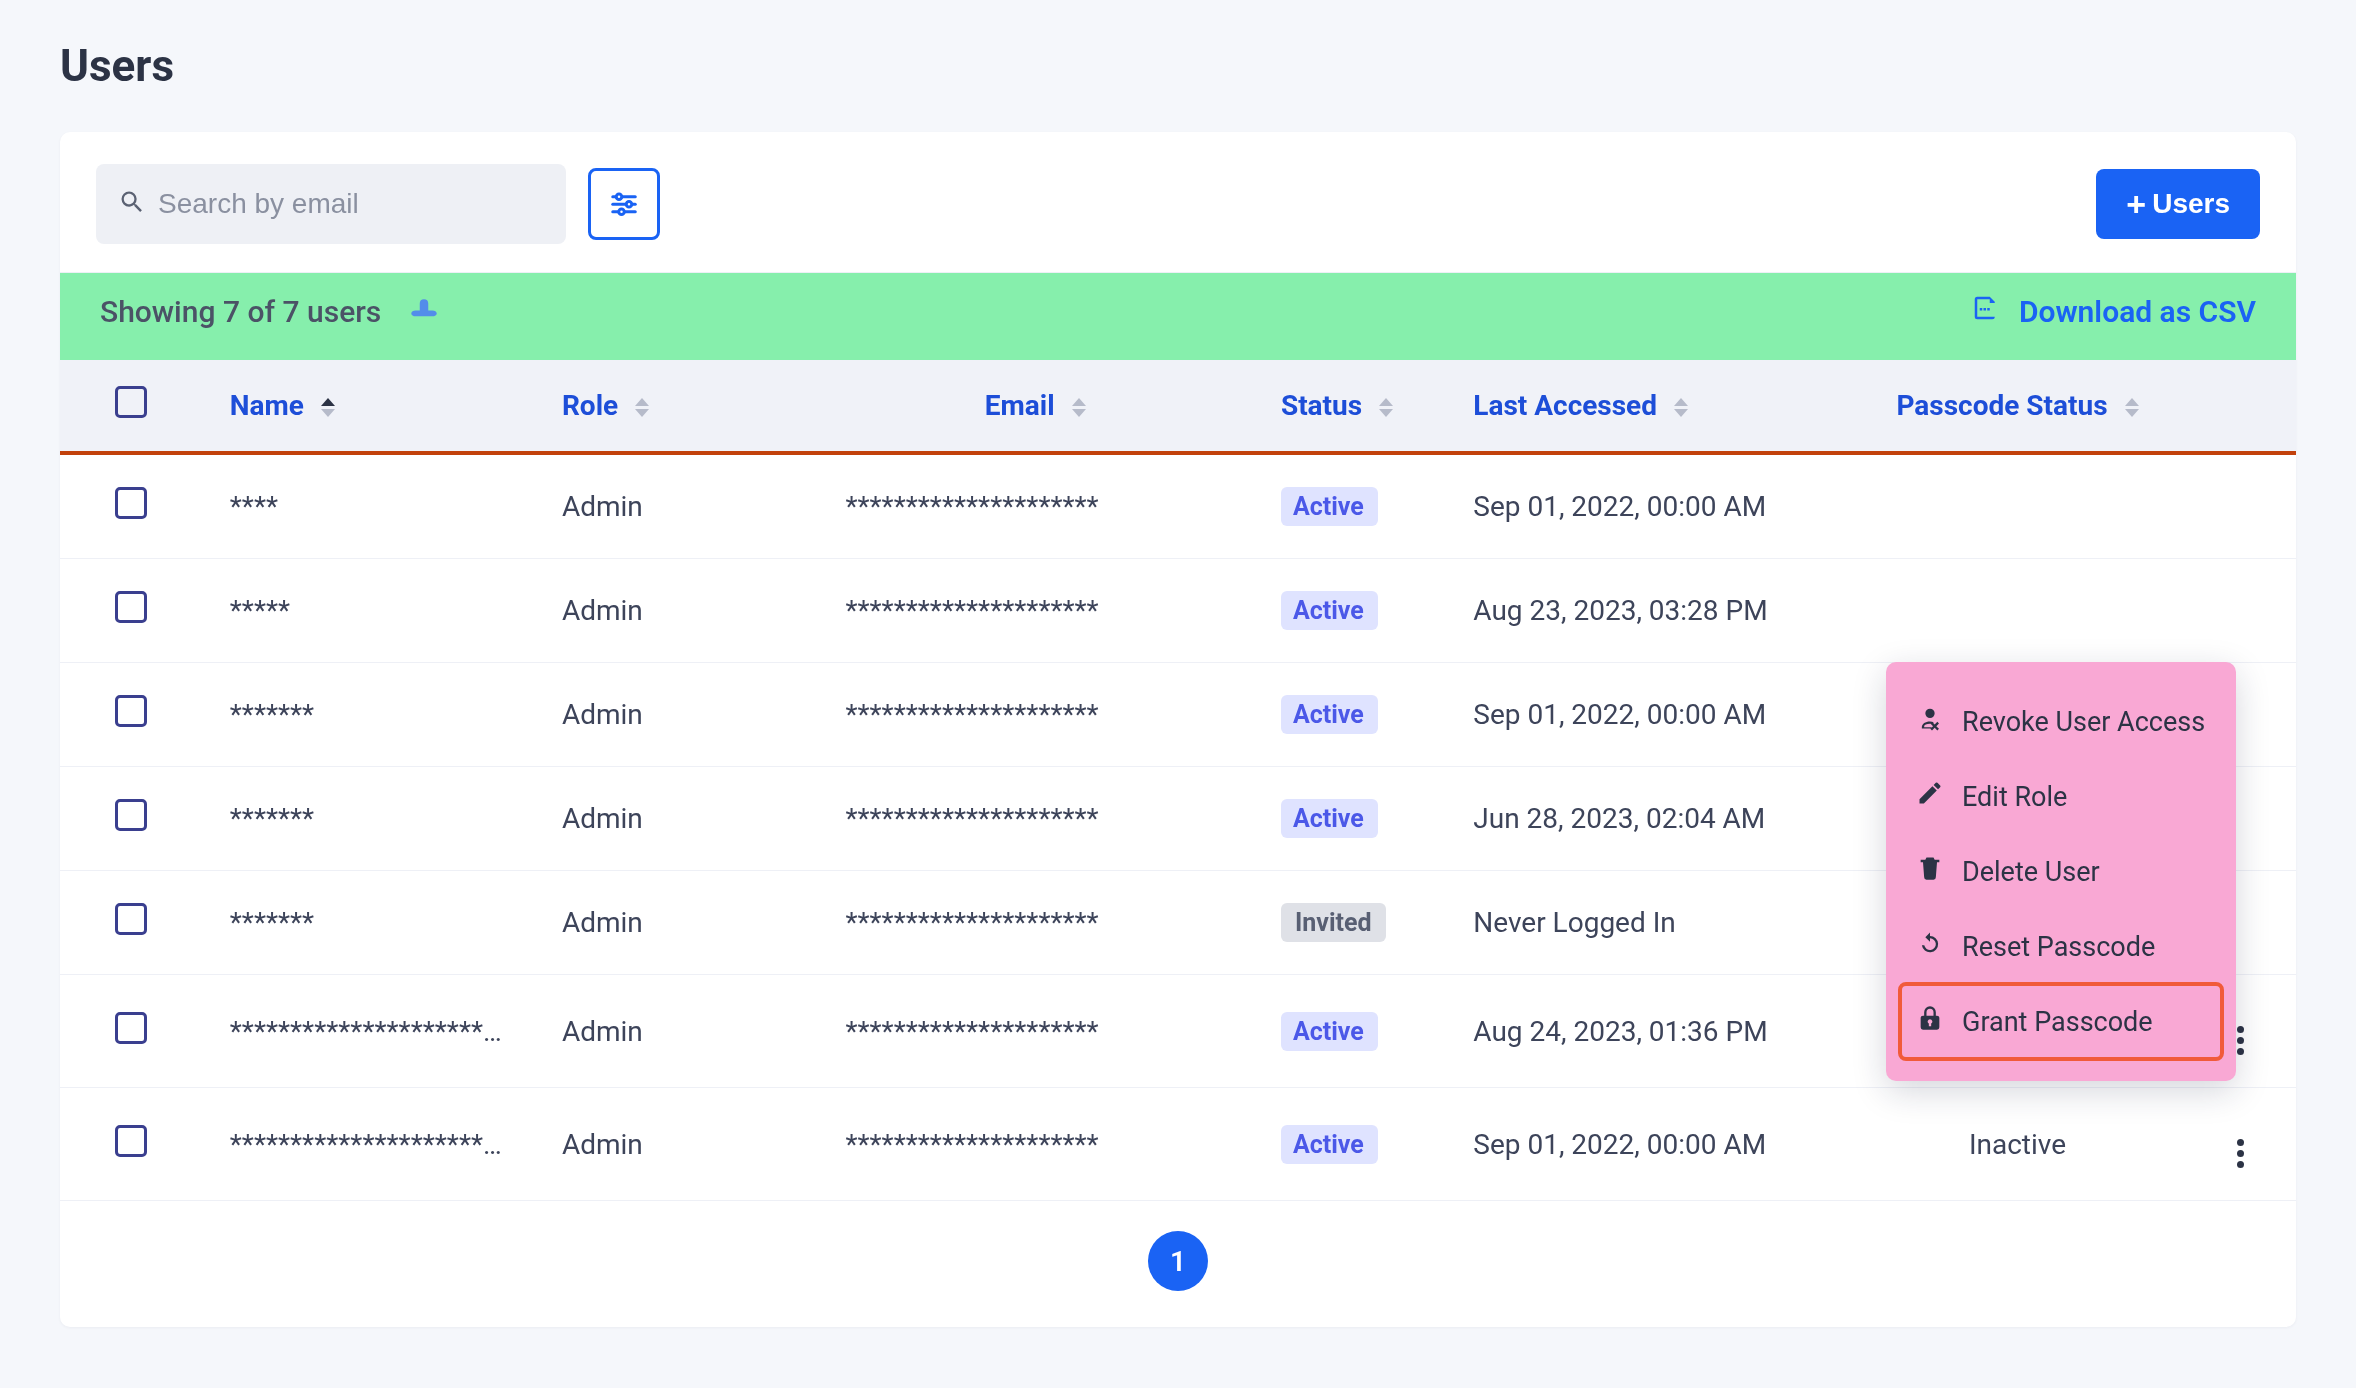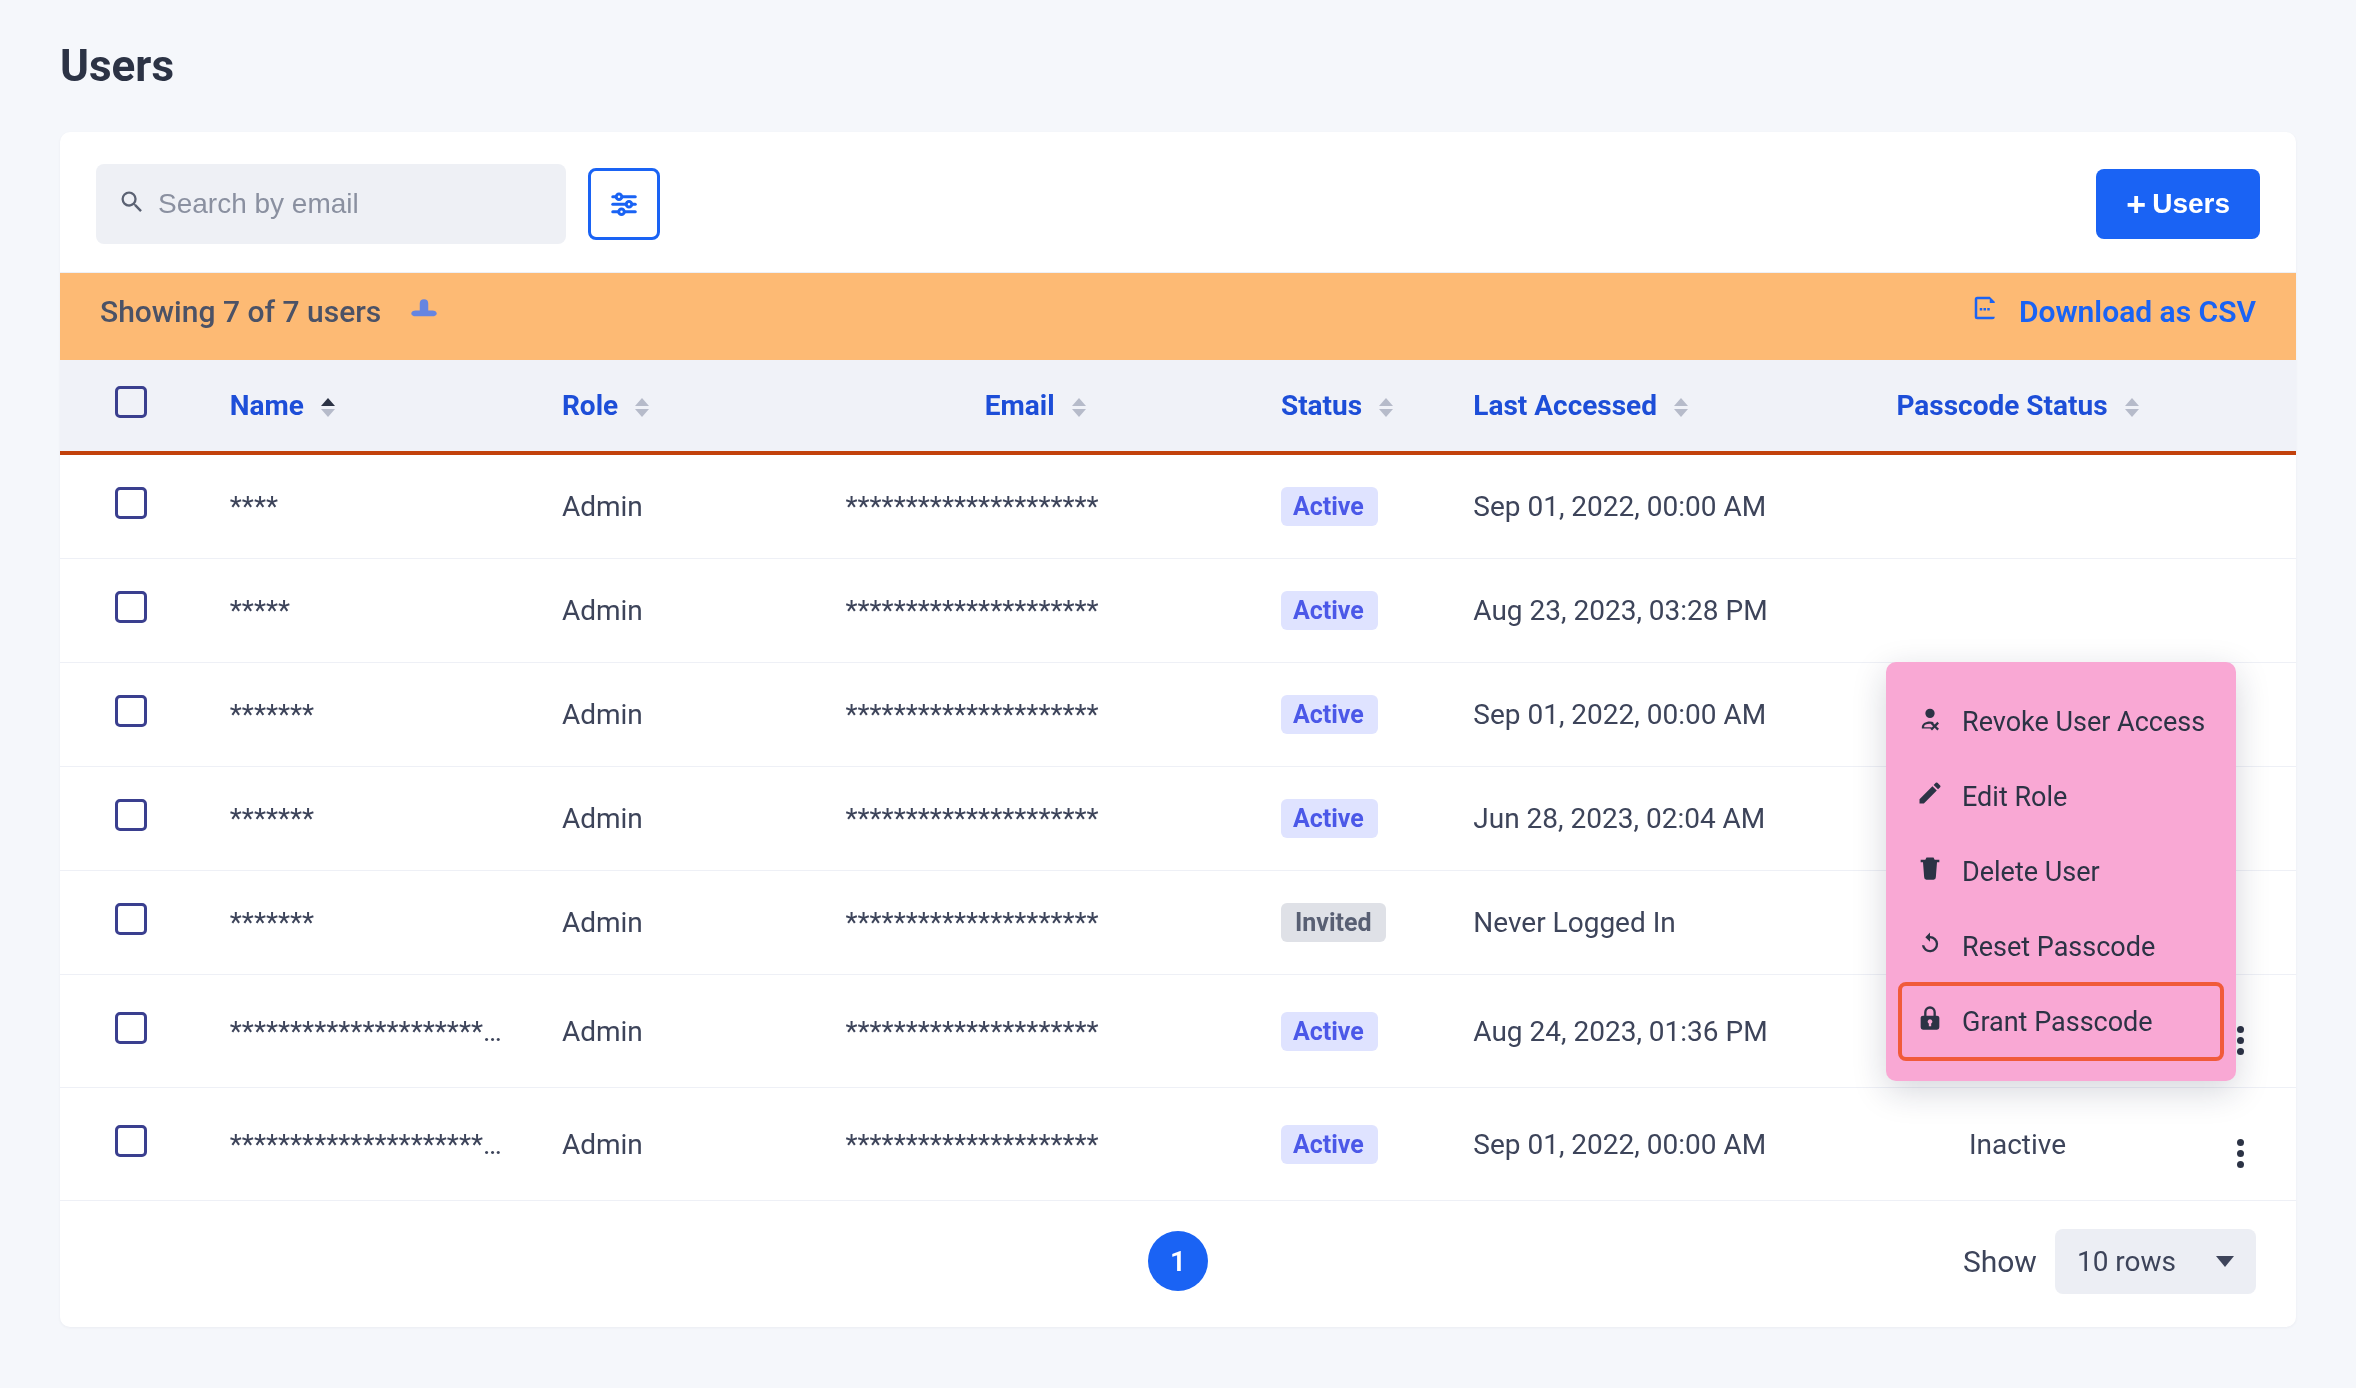--- a/index.html
+++ b/index.html
@@ -78,21 +78,21 @@
     display: flex;
     align-items: center;
     gap: 6px;
     cursor: pointer;
   }
   .add-btn .plus { font-size: 34px; line-height: 1; }
   .results-bar {
     display: flex;
     align-items: center;
     padding: 20px 40px 30px 40px;
-    background: #fdba74;
+    background: #86efac;
     border-top: 1px solid #edf0f6;
   }
   .results-text {
     font-size: 30px;
     color: #4b5266;
     font-weight: 500;
   }
   .magic-icon {
     margin-left: 26px;
     display: inline-flex;
@@ -483,23 +483,16 @@
           <svg viewBox="0 0 24 24">
               <path d="M12 2a5 5 0 00-5 5v3H6a2 2 0 00-2 2v8a2 2 0 002 2h12a2 2 0 002-2v-8a2 2 0 00-2-2h-1V7a5 5 0 00-5-5zm-3 8V7a3 3 0 016 0v3H9zm3 3a2 2 0 011 3.73V19h-2v-2.27A2 2 0 0112 13z"></path>
             </svg>
         </span>
         <span>Grant Passcode</span>
       </div>
     </div>
 
     <div class="paginator">
       <div class="page-num">1</div>
-      <div class="rows-control">
-        <span class="rows-label">Show</span>
-        <div class="rows-select">
-          <span>10 rows</span>
-          <span class="chev"></span>
-        </div>
-      </div>
     </div>
 
   </div>
 </div>
 
 </body></html>

